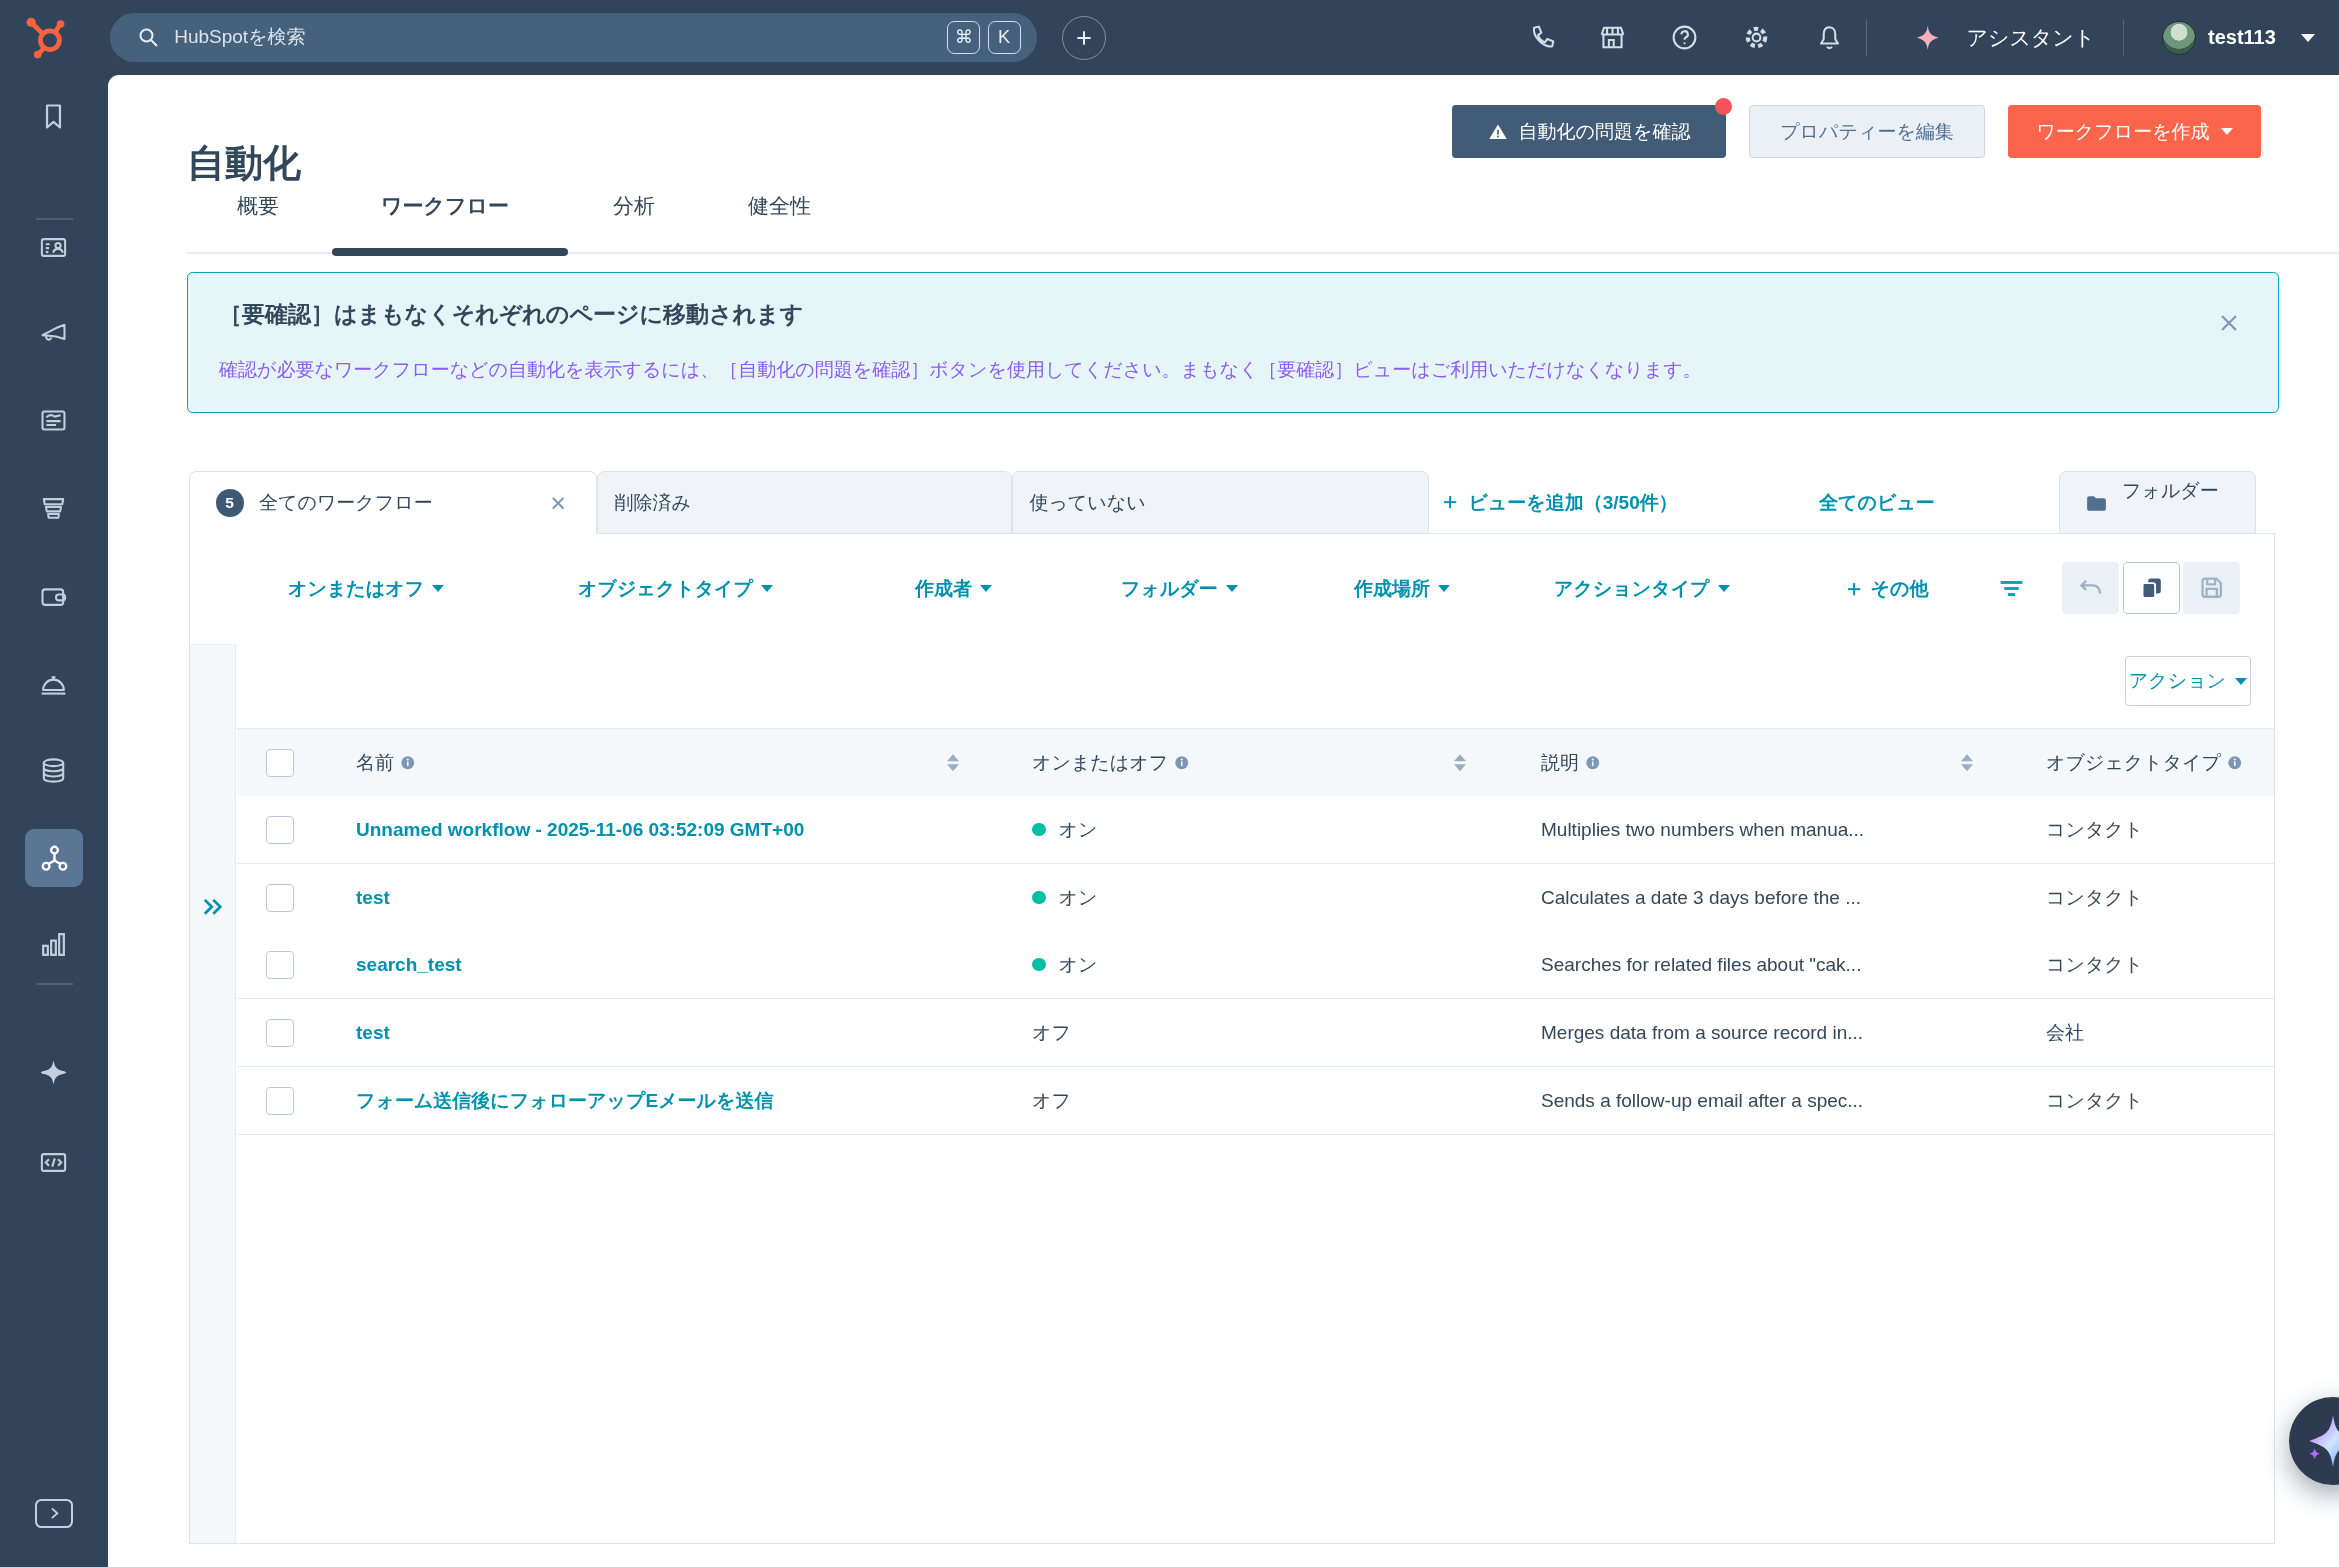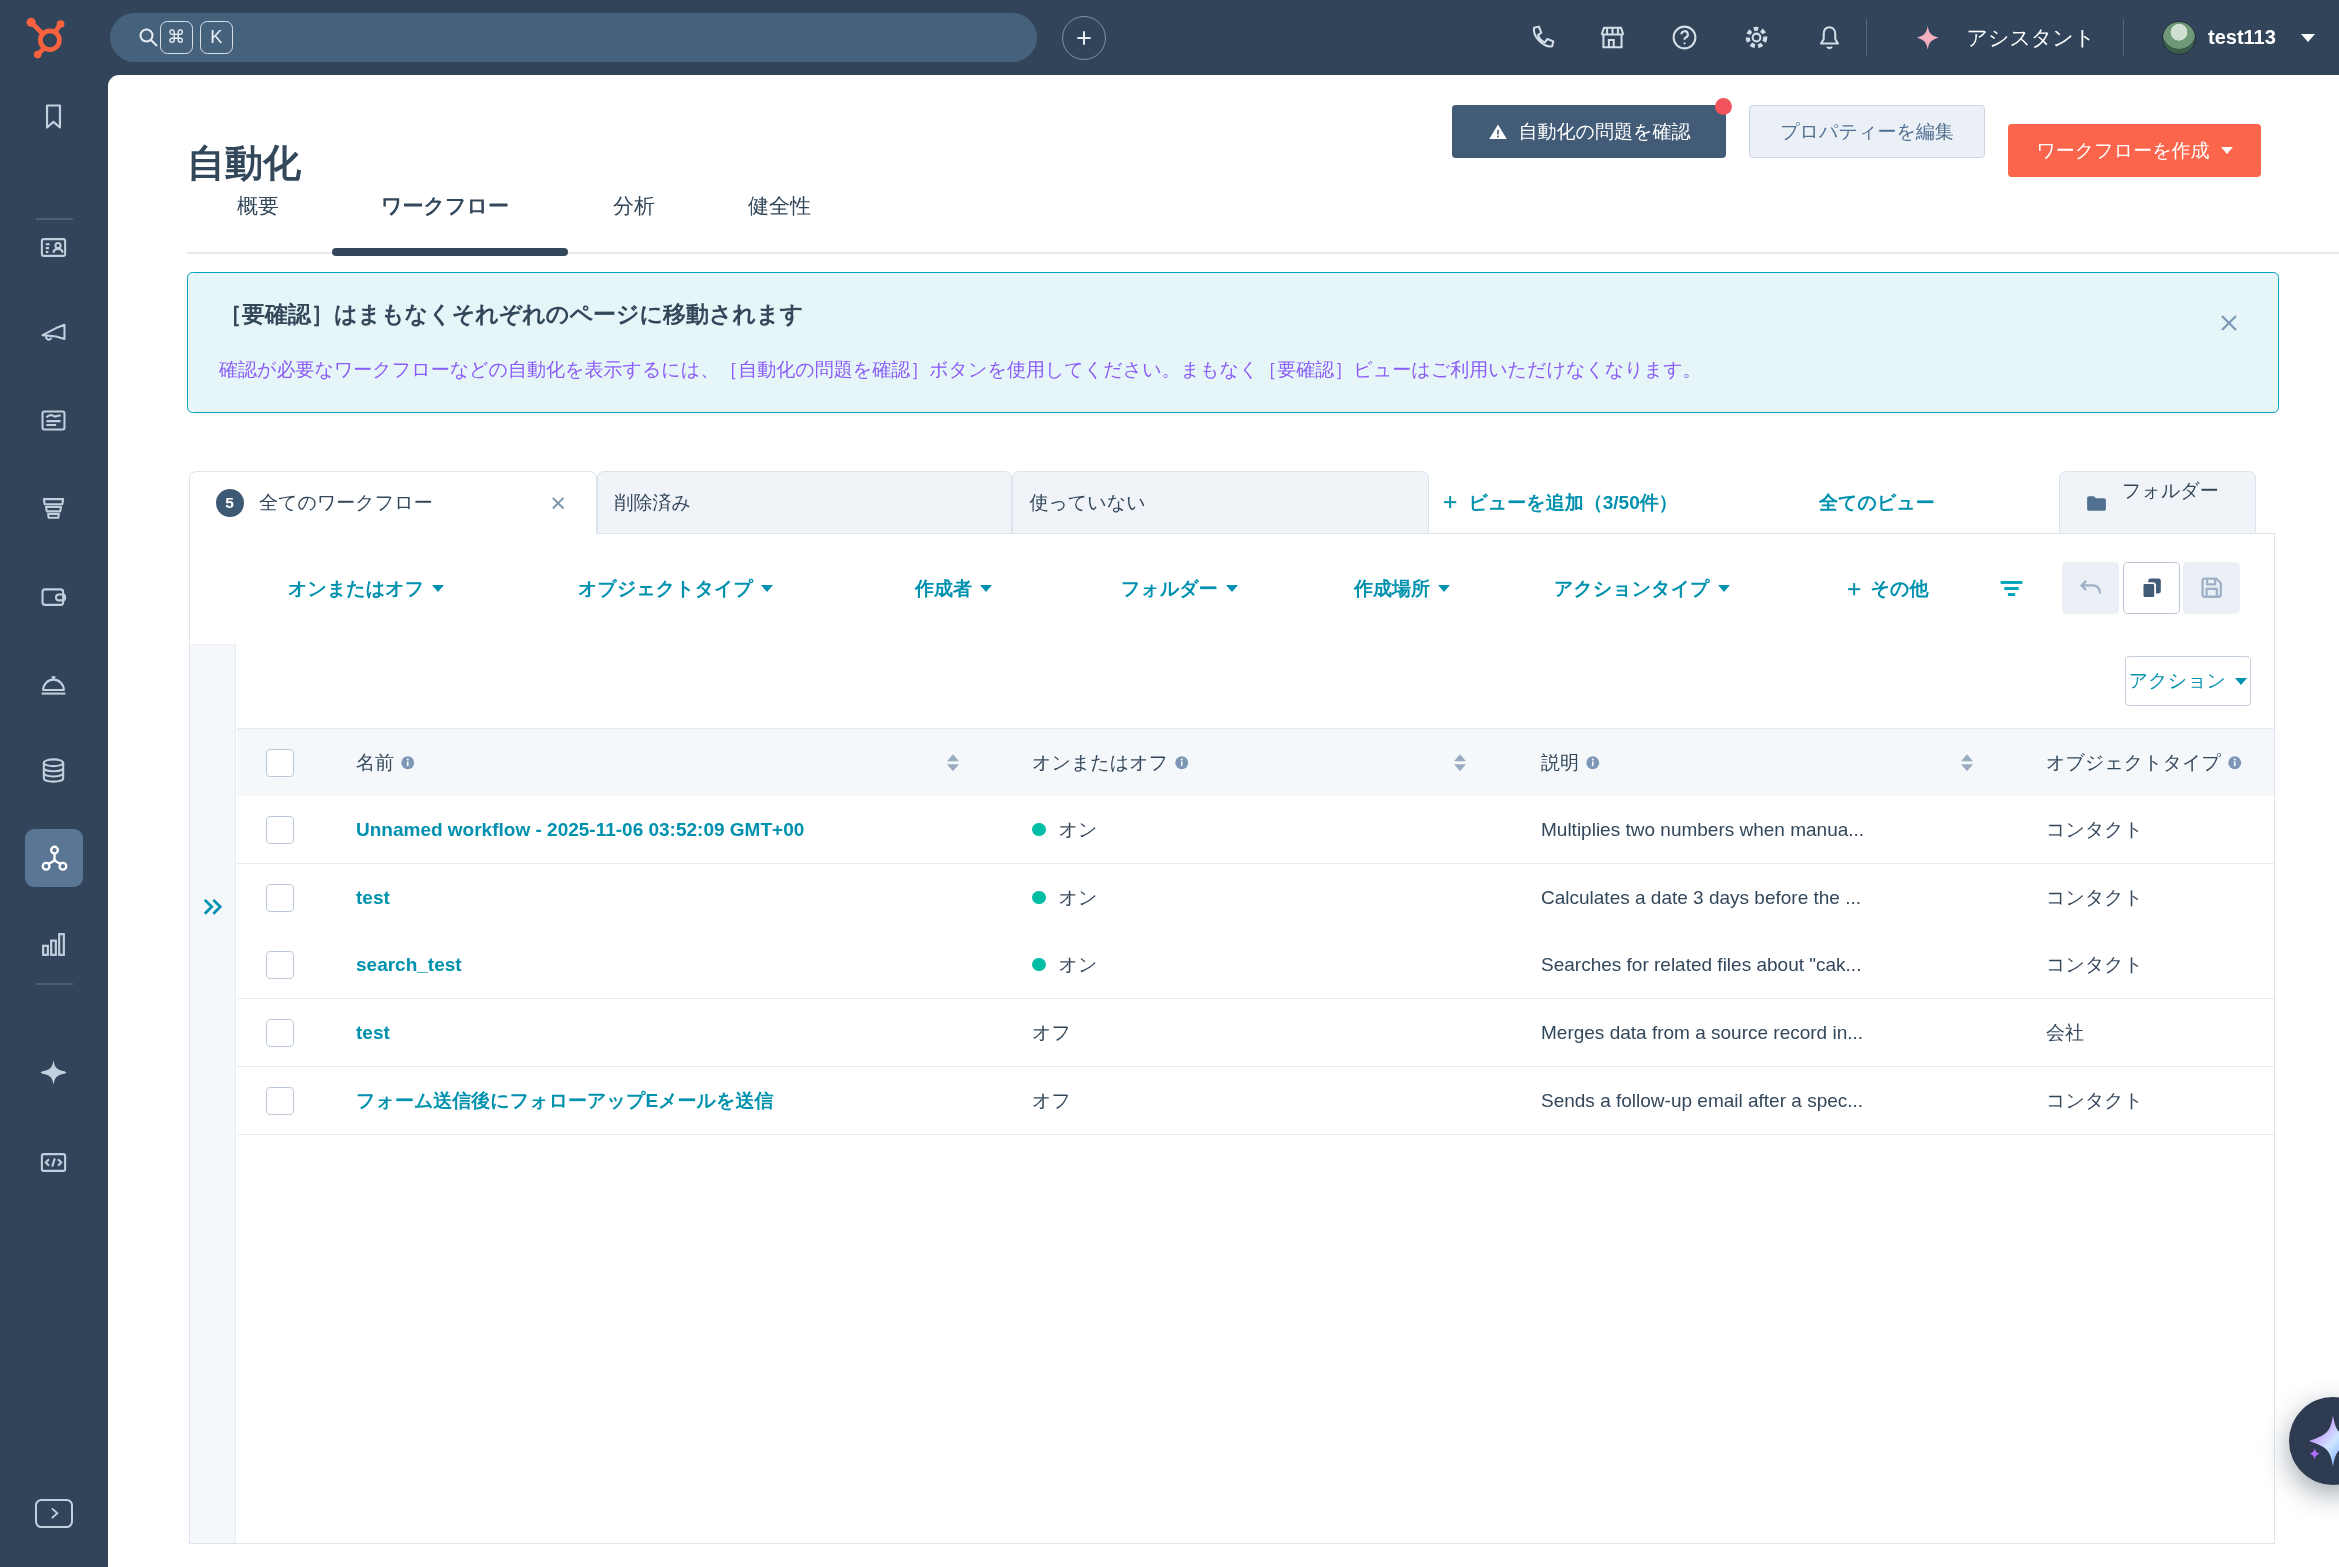--- a/index.html
+++ b/index.html
@@ -36,21 +36,21 @@
 
   
   .main { position:absolute; left:108px; top:75px; width:2231px; height:1492px; background:#fff; border-top-left-radius:11px; }
   .page-title { position:absolute; left:79px; top:31px; font-size:38px; font-weight:bold; color:#33475b;margin-top:32px; }
 
   .hd-btn { position:absolute; top:30px; height:53px; border-radius:3.7px; font-size:19px; display:flex; align-items:center; justify-content:center; gap:11px; cursor:pointer; }
   .btn-review { left:1344px; width:274px; background:#425b76; color:#fff; }
   .btn-review svg { width:20px; height:20px; }
   .alert-dot { position:absolute; top:-7.3px; right:-6.4px; width:17.4px; height:17.4px; border-radius:50%; background:#f2545b; }
   .btn-edit { left:1641px; width:236px; background:#eaf0f6; border:0.9px solid #cbd6e2; color:#516f90; }
-  .btn-create { left:1900px; width:253px; background:#fa654c; color:#fff;margin-top:19px; }
+  .btn-create { left:1900px; width:253px; background:#fa654c; color:#fff; }
   .caret-w { width:0; height:0; border-left:6.4px solid transparent; border-right:6.4px solid transparent; border-top:7.3px solid currentColor; display:inline-block; }
 
   .tab { position:absolute; top:117px; font-size:21px; color:#33475b; font-weight:500; cursor:pointer; }
   .tab.active { font-weight:bold; }
   .tabs-divider { position:absolute; left:79px; right:0; top:177px; height:1.8px; background:#e6ebf1; }
   .tab-underline { position:absolute; left:224px; top:173px; width:236px; height:8.2px; border-radius:4.6px; background:#33475b; }
 
   .banner { position:absolute; left:79px; top:197px; width:2092px; height:141px; background:#e5f5f8; border:1.8px solid #00a4bd; border-radius:5.5px; }
   .banner-title { position:absolute; left:31px; top:25.6px; font-size:23px; font-weight:bold; color:#33475b; }
   .banner-body { position:absolute; left:31px; top:84px; font-size:19px; color:#8b5cf6; }
@@ -132,20 +132,21 @@
         <circle cx="23.4" cy="6.6" r="2.1"></circle>
         <circle cx="10.8" cy="23.4" r="2.1"></circle>
       </g>
     </svg>
 
     <div class="searchpill">
       <svg class="mag" viewBox="0 0 24 24" fill="none" stroke="currentColor" stroke-width="2">
         <circle cx="10.5" cy="10.5" r="6"></circle>
           <line x1="15" y1="15" x2="21" y2="21"></line>
       </svg>
+      <input type="text" placeholder="HubSpotを検索" style="">
       <span class="kbd">⌘</span>
       <span class="kbd">K</span>
     </div>
 
     <div class="plusbtn">
       <svg viewBox="0 0 24 24" fill="none" stroke="currentColor" stroke-width="2.4">
         <line x1="12" y1="4" x2="12" y2="20"></line>
           <line x1="4" y1="12" x2="20" y2="12"></line>
       </svg>
     </div>

